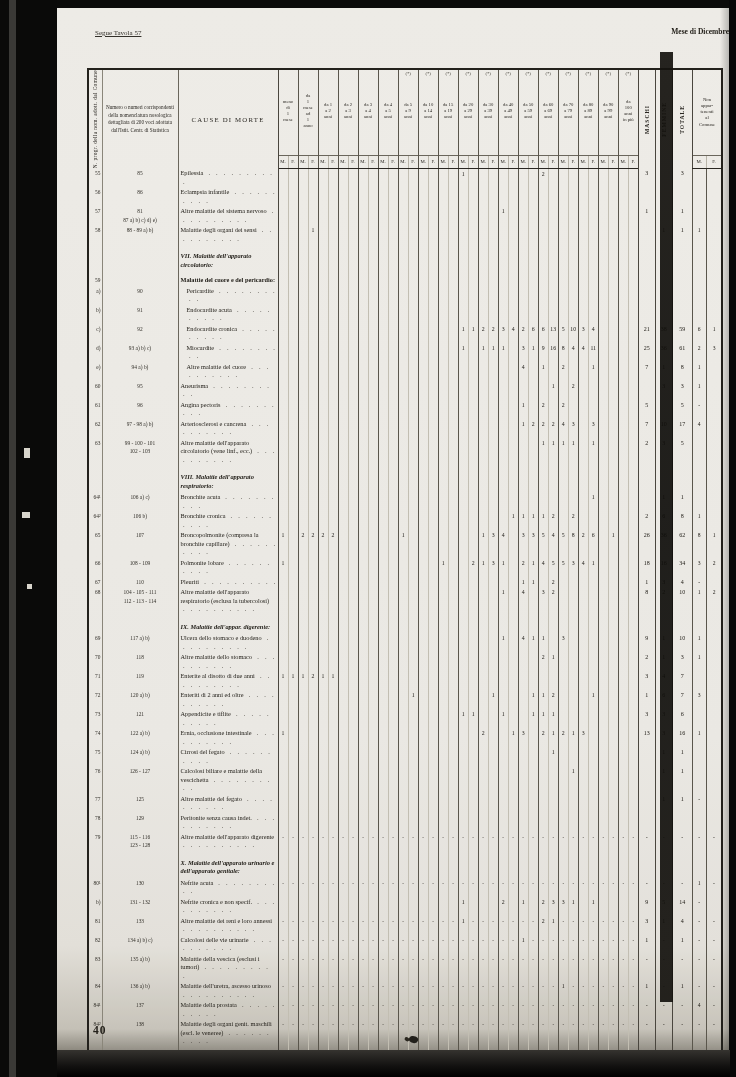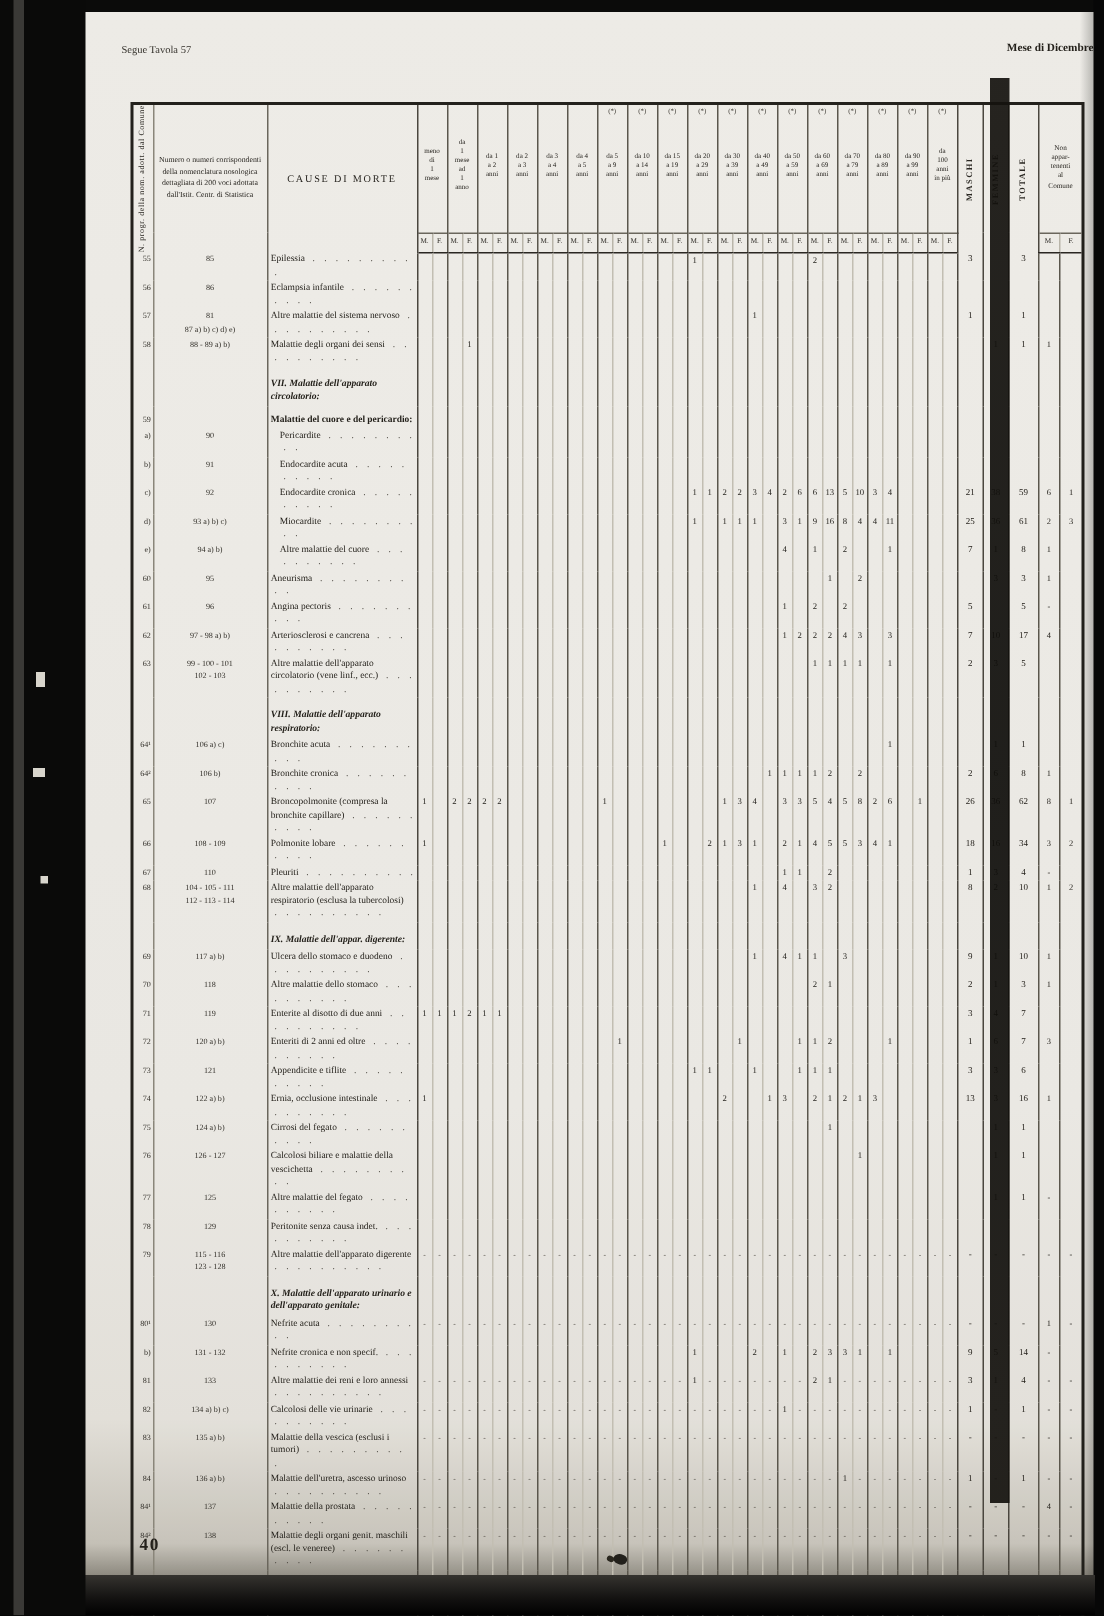--- a/index.html
+++ b/index.html
@@ -10,21 +10,21 @@
   .film-sliver{position:absolute;left:9px;top:0;width:7px;height:1077px;background:#3a3936;}
   .speck{position:absolute;background:#d8d5cc;}
   .right-strip{position:absolute;right:0;top:0;width:7px;height:1077px;background:#070707;}
   
   .page{position:absolute;left:57px;top:8px;width:673px;height:1042px;
         background:linear-gradient(180deg,#edebe6 0%,#e9e7e2 70%,#e2dfd8 90%,#c4c0b6 98%,#8e8a80 100%);}
   .page:after{content:"";position:absolute;right:0;top:0;width:10px;height:100%;
         background:linear-gradient(90deg,rgba(0,0,0,0) 0%,rgba(0,0,0,.25) 100%);}
   .below-page{position:absolute;left:57px;top:1050px;width:673px;height:27px;
         background:linear-gradient(180deg,#35332f 0%,#121110 60%,#000 100%);}
-  .hdr-tavola{position:absolute;left:24px;top:21px;font-size:7px;color:#33302a;}
+  .hdr-tavola{position:absolute;left:38px;top:21px;font-size:7px;color:#33302a;text-decoration:underline;}
   .hdr-mese{position:absolute;right:1px;top:19px;font-size:7.5px;font-weight:bold;white-space:nowrap;}
   .title{position:absolute;left:28px;right:8px;top:41px;text-align:center;font-weight:bold;font-size:8.6px;letter-spacing:.2px;}
   
   .tbl{position:absolute;left:30px;top:60px;width:632px;border:2px solid #23211c;background:rgba(255,255,255,0.06);}
   table{border-collapse:collapse;table-layout:fixed;width:632px;}
   th,td{padding:0;margin:0;font-weight:normal;vertical-align:top;overflow:hidden;}
   
   thead th{vertical-align:middle;text-align:center;color:#2a2722;}
   th.h-vert{border-right:1px solid #8a867a;height:88px;}
   th.h-codes{border-right:1px solid #6a665c;font-size:5.2px;line-height:1.45;padding:1px 2px;}

